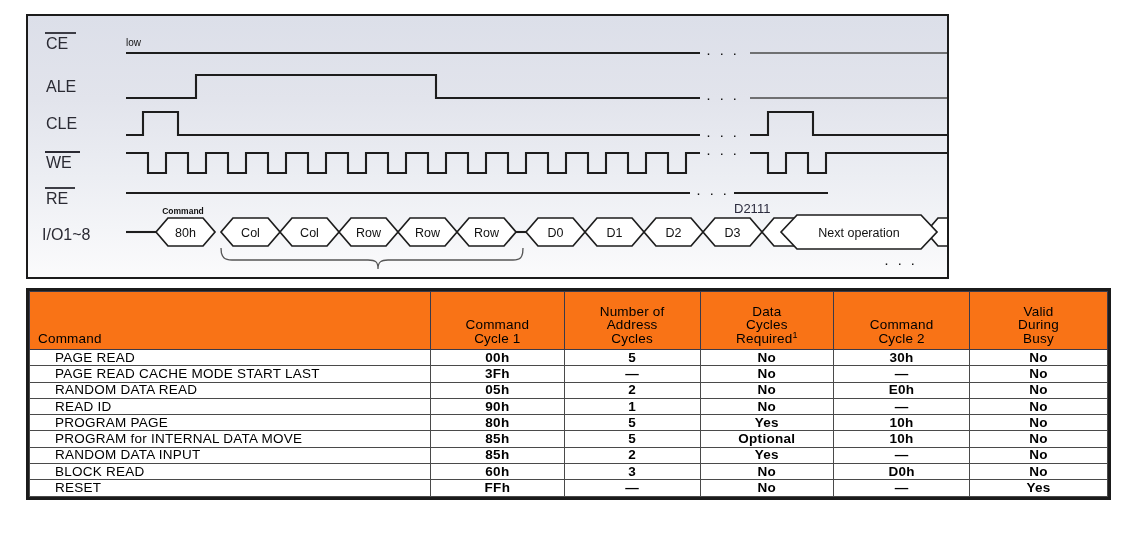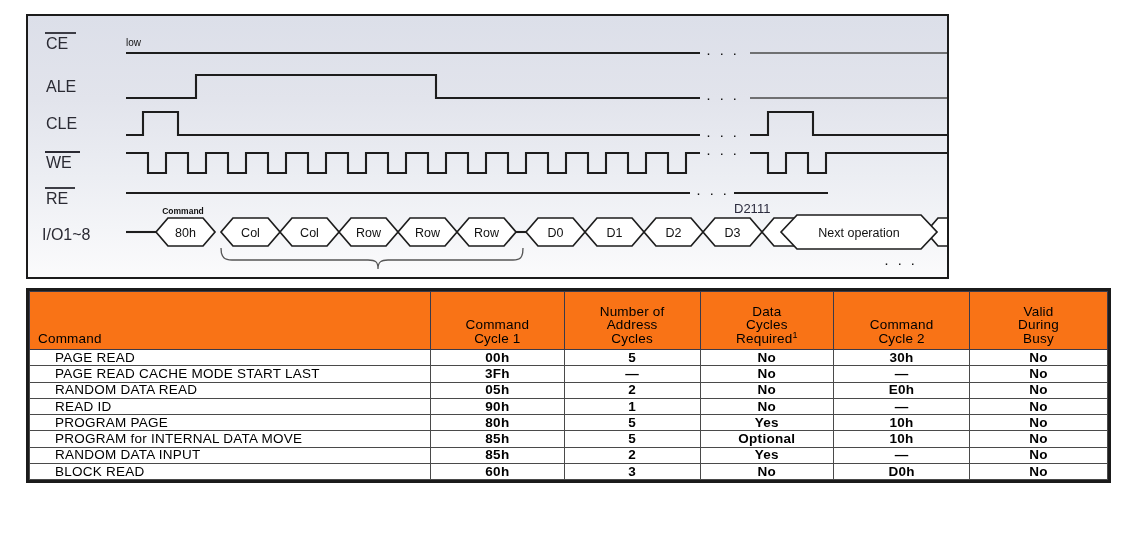--- a/index.html
+++ b/index.html
@@ -355,15 +355,23 @@
           <td class="val">No</td>
         </tr>
         <tr>
           <td class="name">BLOCK READ</td>
           <td class="val">60h</td>
           <td class="val">3</td>
           <td class="val">No</td>
           <td class="val">D0h</td>
           <td class="val">No</td>
         </tr>
+        <tr>
+          <td class="name">RESET</td>
+          <td class="val">FFh</td>
+          <td class="val dash">—</td>
+          <td class="val">No</td>
+          <td class="val dash">—</td>
+          <td class="val">Yes</td>
+        </tr>
       </tbody>
   </table>
 </div>
 
 </body></html>

